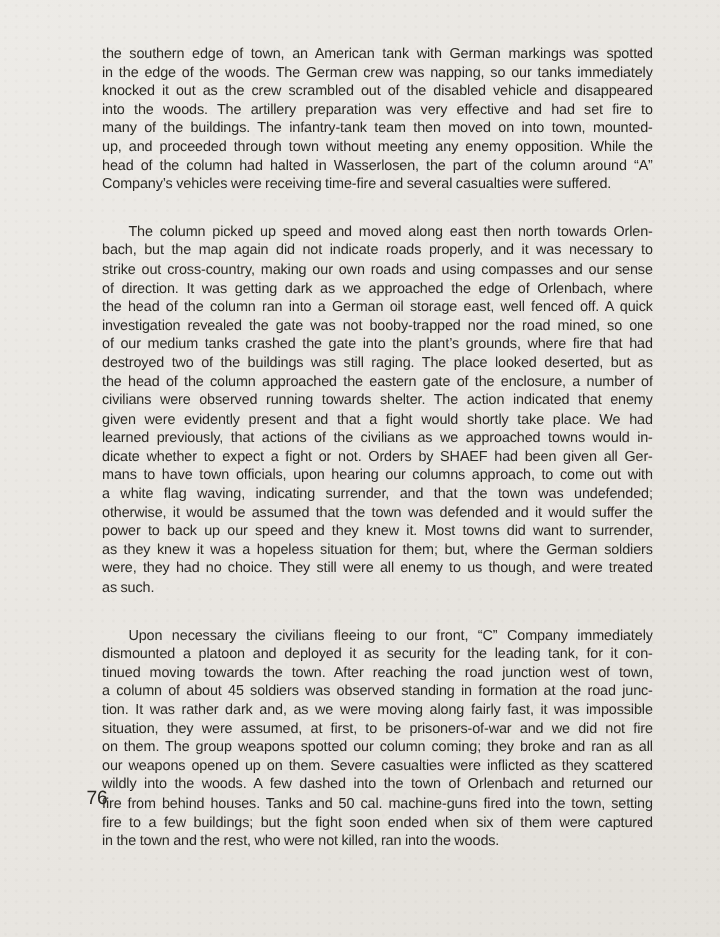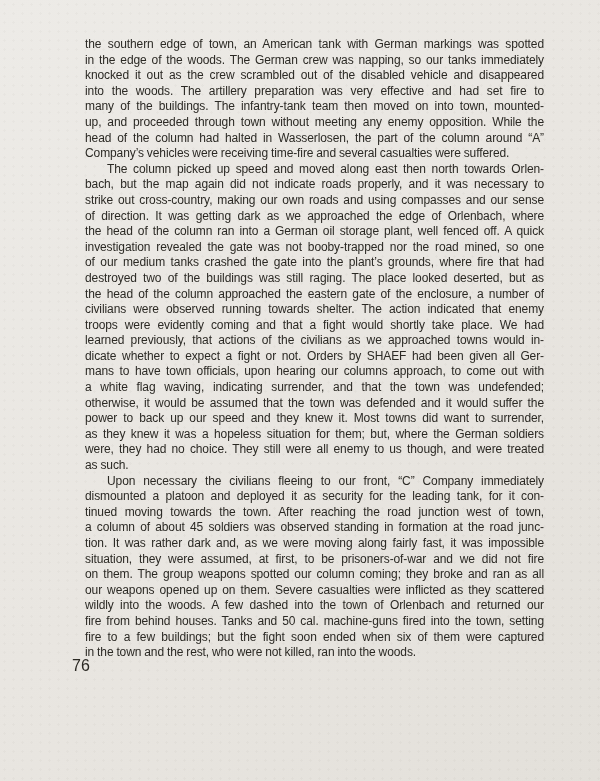--- a/index.html
+++ b/index.html
@@ -32,20 +32,21 @@
     font-size: 12px;
     letter-spacing: -0.1px;
     word-spacing: -0.3px;
     text-align: justify;
     text-align-last: justify;
     overflow: hidden;
     text-rendering: optimizeLegibility;
   }
   .line.indent {
     text-indent: 22px;
+    margin-top: 24px;
   }
   .line.para-last {
     text-align-last: left;
   }
   .page-number {
     position: absolute;
     left: 72px;
     top: 658px;
     font-size: 16px;
     line-height: 16px;
@@ -62,27 +63,27 @@
       <div class="line">knocked it out as the crew scrambled out of the disabled vehicle and disappeared</div>
       <div class="line">into the woods. The artillery preparation was very effective and had set fire to</div>
       <div class="line">many of the buildings. The infantry-tank team then moved on into town, mounted-</div>
       <div class="line">up, and proceeded through town without meeting any enemy opposition. While the</div>
       <div class="line">head of the column had halted in Wasserlosen, the part of the column around “A”</div>
       <div class="line para-last">Company’s vehicles were receiving time-fire and several casualties were suffered.</div>
       <div class="line indent">The column picked up speed and moved along east then north towards Orlen-</div>
       <div class="line">bach, but the map again did not indicate roads properly, and it was necessary to</div>
       <div class="line">strike out cross-country, making our own roads and using compasses and our sense</div>
       <div class="line">of direction. It was getting dark as we approached the edge of Orlenbach, where</div>
-      <div class="line">the head of the column ran into a German oil storage plant, well fenced off. A quick</div>
+      <div class="line">the head of the column ran into a German oil storage east, well fenced off. A quick</div>
       <div class="line">investigation revealed the gate was not booby-trapped nor the road mined, so one</div>
       <div class="line">of our medium tanks crashed the gate into the plant’s grounds, where fire that had</div>
       <div class="line">destroyed two of the buildings was still raging. The place looked deserted, but as</div>
       <div class="line">the head of the column approached the eastern gate of the enclosure, a number of</div>
       <div class="line">civilians were observed running towards shelter. The action indicated that enemy</div>
-      <div class="line">troops were evidently coming and that a fight would shortly take place. We had</div>
+      <div class="line">given were evidently present and that a fight would shortly take place. We had</div>
       <div class="line">learned previously, that actions of the civilians as we approached towns would in-</div>
       <div class="line">dicate whether to expect a fight or not. Orders by SHAEF had been given all Ger-</div>
       <div class="line">mans to have town officials, upon hearing our columns approach, to come out with</div>
       <div class="line">a white flag waving, indicating surrender, and that the town was undefended;</div>
       <div class="line">otherwise, it would be assumed that the town was defended and it would suffer the</div>
       <div class="line">power to back up our speed and they knew it. Most towns did want to surrender,</div>
       <div class="line">as they knew it was a hopeless situation for them; but, where the German soldiers</div>
       <div class="line">were, they had no choice. They still were all enemy to us though, and were treated</div>
       <div class="line para-last">as such.</div>
       <div class="line indent">Upon necessary the civilians fleeing to our front, “C” Company immediately</div>

